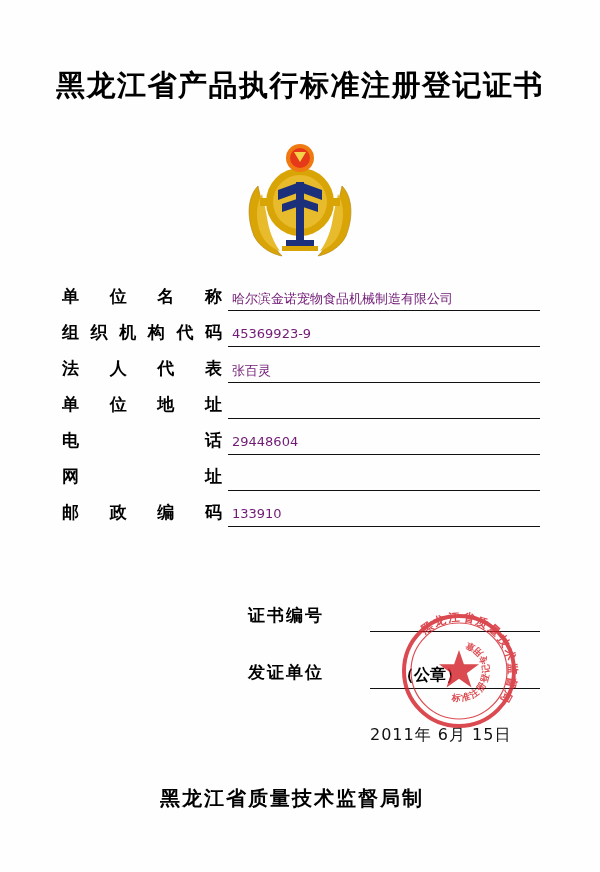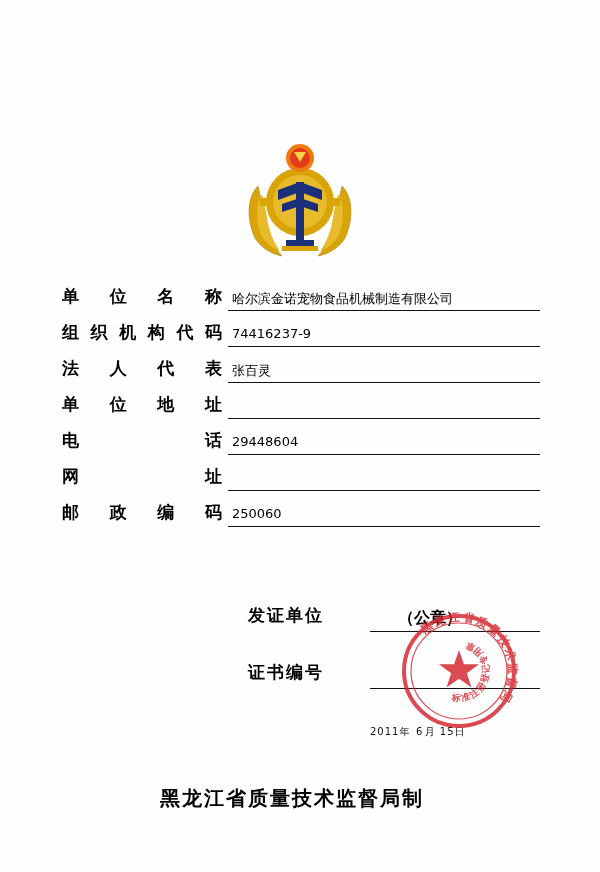--- a/index.html
+++ b/index.html
@@ -78,21 +78,21 @@
     right: 0;
     top: 27px;
     border-bottom: 1px solid #111;
   }
   .field-value {
     position: absolute;
     left: 170px;
     top: 7px;
     font-family: "DejaVu Sans", "Liberation Sans", sans-serif;
     font-size: 13px;
-    color: #000000;
+    color: #701a75;
     white-space: nowrap;
   }
 
   
   .lower {
     position: absolute;
     top: 600px;
     left: 248px;
     width: 292px;
   }
@@ -128,21 +128,21 @@
     color: #000;
   }
 
   
   .date-row {
     position: absolute;
     top: 725px;
     left: 370px;
     width: 180px;
     font-family: "DejaVu Sans", "Liberation Sans", sans-serif;
-    font-size: 10px;
+    font-size: 16px;
     color: #111;
     letter-spacing: 1px;
   }
   .date-row .seg {
     display: inline-block;
   }
   .date-num {
     display: inline-block;
     min-width: 10px;
     text-align: center;
@@ -171,20 +171,21 @@
     font-size: 20px;
     letter-spacing: 2px;
     color: #000;
   }
 </style>
 </head>
 <body>
 
 <div class="page">
 
+  <div class="title">黑龙江省产品执行标准注册登记证书</div>
 
   <div class="emblem">
     <svg viewBox="0 0 124 120" width="124" height="120" xmlns="http://www.w3.org/2000/svg">
 
       <g fill="#d9a406" stroke="#b07d04" stroke-width="0.6">
         <path d="M20 46 C10 56 8 76 16 96 C22 108 34 114 44 116 C36 108 30 96 28 84 C26 70 22 56 20 46 Z"></path>
         <path d="M104 46 C114 56 116 76 108 96 C102 108 90 114 80 116 C88 108 94 96 96 84 C98 70 102 56 104 46 Z"></path>
       </g>
       <g fill="#e8bb2c">
         <path d="M24 54 C18 64 17 80 23 94 C27 103 35 109 42 111 C36 103 32 93 30 83 C28 71 26 62 24 54 Z"></path>
@@ -229,21 +230,21 @@
 
     <div class="field-row">
       <div class="field-label">
           <span>组</span>
           <span>织</span>
           <span>机</span>
           <span>构</span>
           <span>代</span>
           <span>码</span>
         </div>
-      <div class="field-value">74416237-9</div>
+      <div class="field-value">45369923-9</div>
       <div class="field-line"></div>
     </div>
 
     <div class="field-row">
       <div class="field-label">
           <span>法</span>
           <span>人</span>
           <span>代</span>
           <span>表</span>
         </div>
@@ -278,35 +279,35 @@
       <div class="field-line"></div>
     </div>
 
     <div class="field-row">
       <div class="field-label">
           <span>邮</span>
           <span>政</span>
           <span>编</span>
           <span>码</span>
         </div>
-      <div class="field-value">250060</div>
+      <div class="field-value">133910</div>
       <div class="field-line"></div>
     </div>
 
   </div>
 
   <div class="lower">
+    <div class="lower-row">
+      <div class="lower-label">证书编号</div>
+      <div class="lower-value"></div>
+      <div class="lower-line"></div>
+    </div>
     <div class="lower-row">
       <div class="lower-label">发证单位</div>
       <div class="lower-value">（公章）</div>
-      <div class="lower-line"></div>
-    </div>
-    <div class="lower-row">
-      <div class="lower-label">证书编号</div>
-      <div class="lower-value"></div>
       <div class="lower-line"></div>
     </div>
   </div>
 
   <div class="date-row">
     <span class="date-num">2011</span><span class="seg">年</span>
     <span class="date-num">6</span><span class="seg">月</span>
     <span class="date-num">15</span><span class="seg">日</span>
   </div>
 

